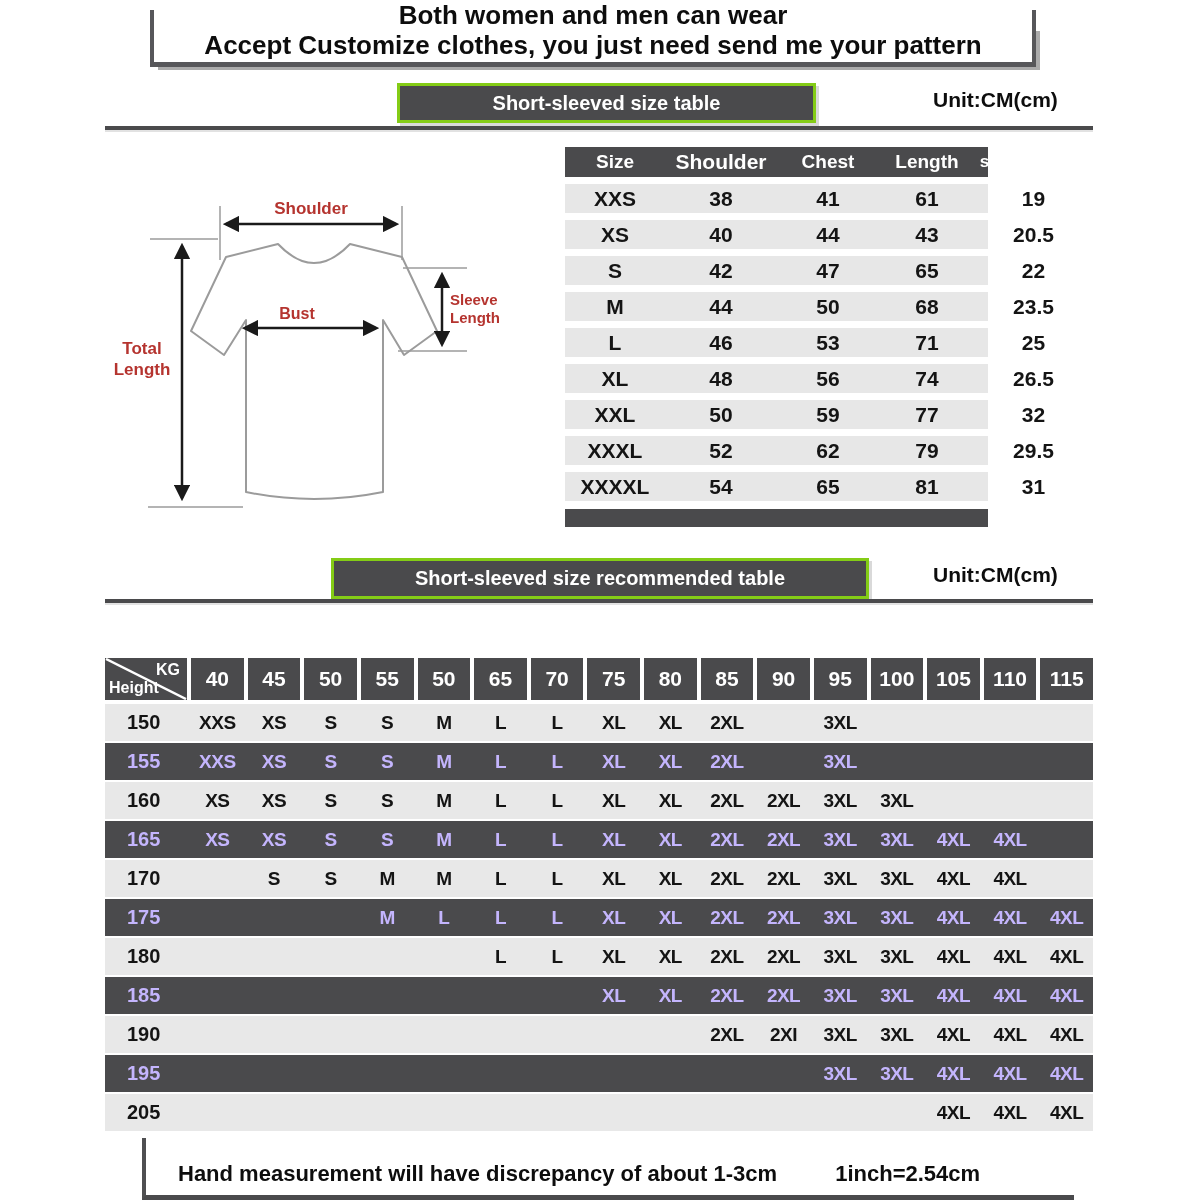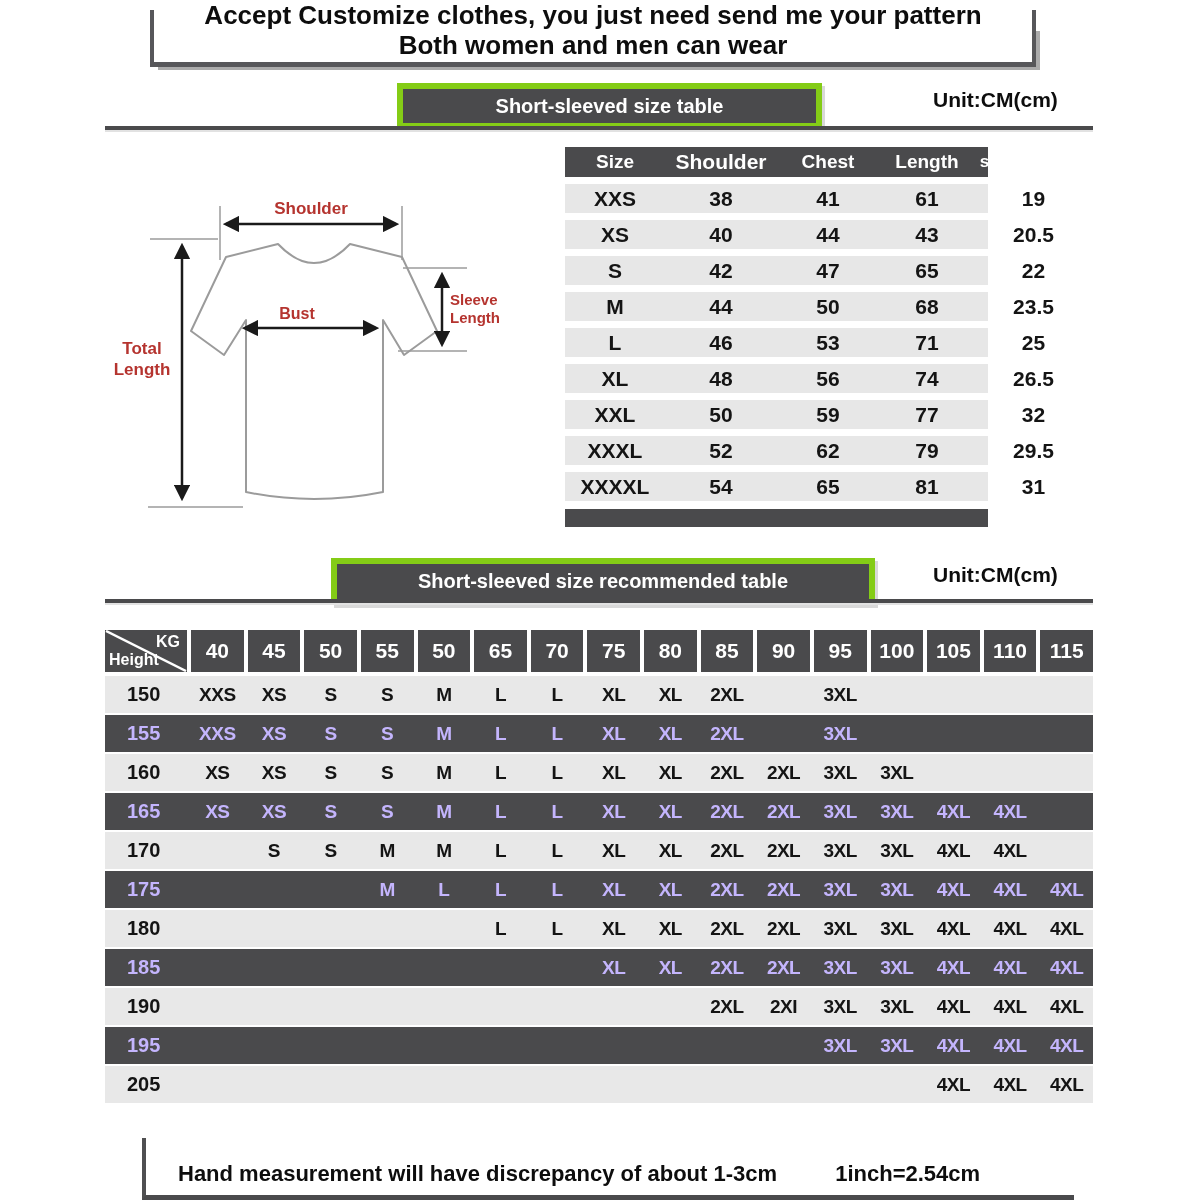--- a/index.html
+++ b/index.html
@@ -10,42 +10,42 @@
   
   .hdr-wrap{position:absolute;left:150px;top:0;width:886px;}
   .hdr-text{position:relative;z-index:2;text-align:center;font-weight:bold;font-size:26px;line-height:30px;color:#0d0d0d;}
   .hdr-box{position:absolute;left:0;top:24px;width:878px;height:38px;
     border-left:4px solid #57575a;border-right:4px solid #57575a;border-bottom:5px solid #57575a;
     box-shadow:6px 5px 0 -2px #ababab;}
   .hdr-box::before,.hdr-box::after{content:"";position:absolute;top:-14px;width:4px;height:14px;background:#57575a;}
   .hdr-box::before{left:-4px;} .hdr-box::after{right:-4px;}
   
   .banner{position:absolute;background:#4a4a4c;color:#fff;font-weight:bold;font-size:20px;
-    text-align:center;box-shadow:3px 3px 0 #d9d9d9;border:6px solid #84cc16;}
+    text-align:center;box-shadow:3px 3px 0 #d9d9d9;border:3px solid #84cc16;}
   .banner1{left:397px;top:83px;width:413px;height:34px;line-height:34px;}
   .banner2{left:331px;top:558px;width:532px;height:35px;line-height:35px;}
   .unit{position:absolute;font-weight:bold;font-size:21px;color:#0d0d0d;}
   .unit1{left:933px;top:88px;} .unit2{left:933px;top:563px;}
   .divider{position:absolute;left:105px;width:988px;height:4px;background:#4a4a4c;border-bottom:2px solid #e2e2e2;}
   .divider1{top:126px;} .divider2{top:599px;}
   
   .diagram{position:absolute;left:95px;top:148px;width:430px;height:392px;}
   
   .size-table{position:absolute;left:565px;top:147px;width:423px;}
   .st-grid{display:grid;grid-template-columns:100px 112px 102px 96px 117px;}
   .st-head{background:#4a4a4c;height:30px;line-height:30px;color:#fff;font-weight:bold;}
   .st-head .st-cell{font-size:19px;text-align:center;}
   .st-head .st-cell.big{font-size:21px;}
   .st-head .st-cell.small{font-size:17px;}
   .st-row{background:#e7e7e7;height:29px;line-height:29px;margin-top:7px;}
   .st-row .st-cell{text-align:center;font-weight:bold;font-size:21px;color:#141414;}
   .st-footbar{margin-top:8px;height:18px;background:#4a4a4c;}
   
   .matrix{position:absolute;left:105px;top:630px;width:988px;}
-  .mx-grid{display:grid;grid-template-columns:82px repeat(16,1fr);column-gap:4px;}
+  .mx-grid{display:grid;grid-template-columns:82px repeat(16,1fr);column-gap:4px;margin-top:28px;}
   .mx-header{height:42px;}
   .mx-corner{position:relative;background:#4a4a4c;color:#fff;}
   .mx-corner svg{position:absolute;left:0;top:0;width:100%;height:100%;}
   .mx-corner .kg{position:absolute;top:3px;right:7px;font-weight:bold;font-size:16px;}
   .mx-corner .height{position:absolute;bottom:3px;left:4px;font-weight:bold;font-size:16px;}
   .mx-hcell{background:#4a4a4c;color:#fff;font-weight:bold;font-size:21px;text-align:center;line-height:42px;}
   .mx-row{height:37px;line-height:37px;margin-top:2px;}
   .mx-row:first-child{margin-top:4px;}
   .mx-row.light{background:#e8e8e8;color:#141414;}
   .mx-row.dark{background:#4a4a4c;color:#c4b5fd;}
@@ -56,22 +56,22 @@
     border-left:4px solid #4f4f51;border-bottom:5px solid #4a4a4c;}
   .footer-text{position:absolute;left:32px;bottom:8px;font-weight:bold;font-size:22px;color:#0d0d0d;}
   .footer-conv{margin-left:52px;}
 </style>
 </head>
 <body>
 
 <div id="page">
 
   <div class="hdr-wrap">
+    <div class="hdr-text">Both women and men can wear</div>
     <div class="hdr-text">Accept Customize clothes, you just need send me your pattern</div>
-    <div class="hdr-text">Both women and men can wear</div>
     <div class="hdr-box"></div>
   </div>
 
   <div class="banner banner1">Short-sleeved size  table</div>
   <div class="unit unit1">Unit:CM(cm)</div>
   <div class="divider divider1"></div>
 
   <svg class="diagram" viewBox="0 0 430 392">
     <defs>
       <marker id="ah" viewBox="0 0 10 10" refX="8" refY="5" markerWidth="6.5" markerHeight="6.5" orient="auto-start-reverse">

